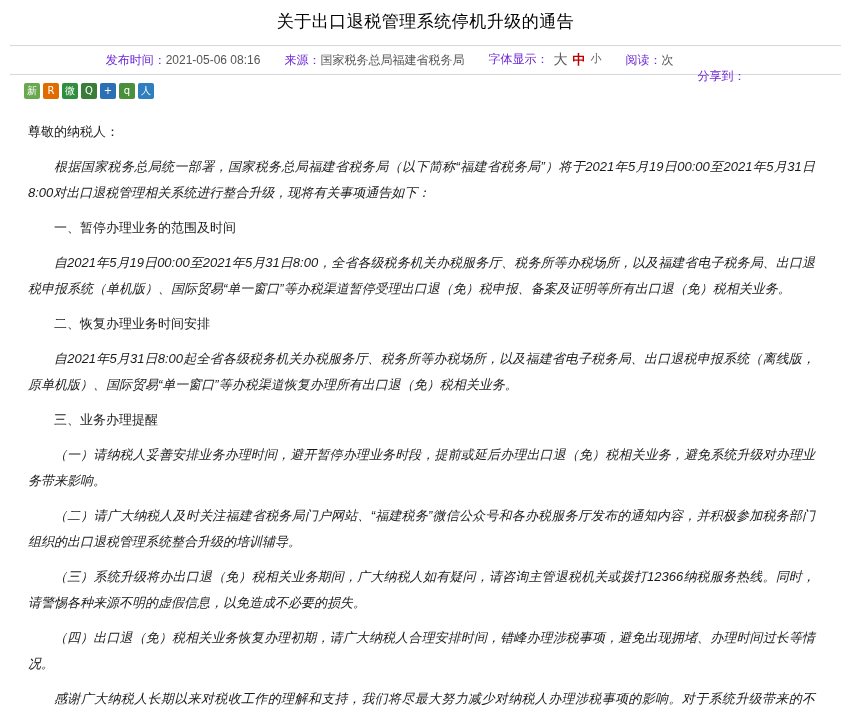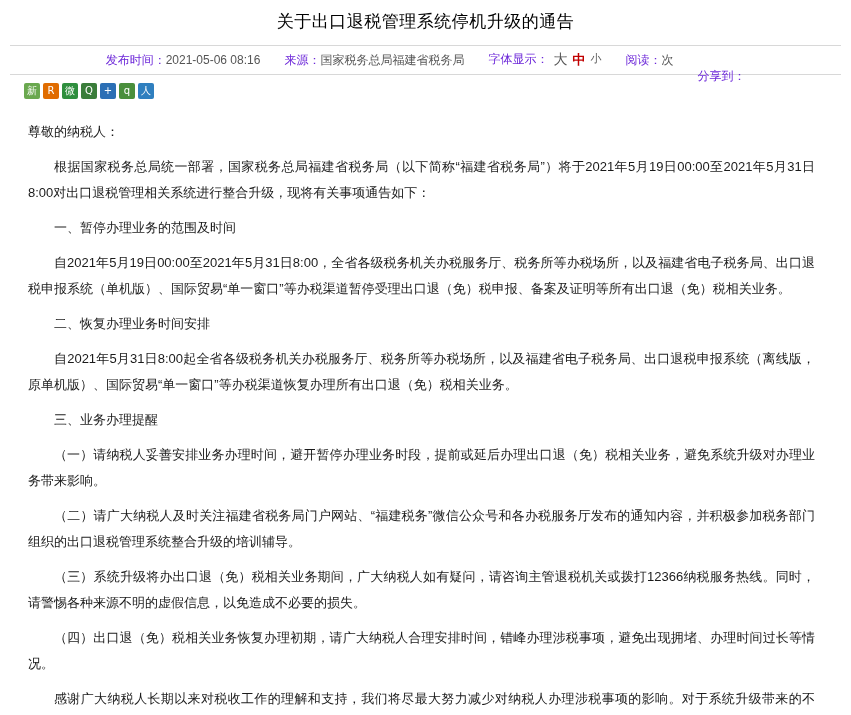--- a/index.html
+++ b/index.html
@@ -89,21 +89,21 @@
   .content {
     padding: 14px 28px 0 28px;
     font-size: 13px;
     line-height: 26px;
     color: #1a1a1a;
   }
   .content p {
     margin: 0 8px 9px 0;
     text-align: justify;
   }
-  .p-indent { text-indent: 2em; }
+  .p-indent { text-indent: 2em; font-style: italic; }
   .p-bold {
     font-weight: normal;
     text-indent: 2em;
   }
   .salutation { margin-bottom: 6px; }
   .spacer-sm { height: 6px; }
 </style>
 </head>
 <body>
 

